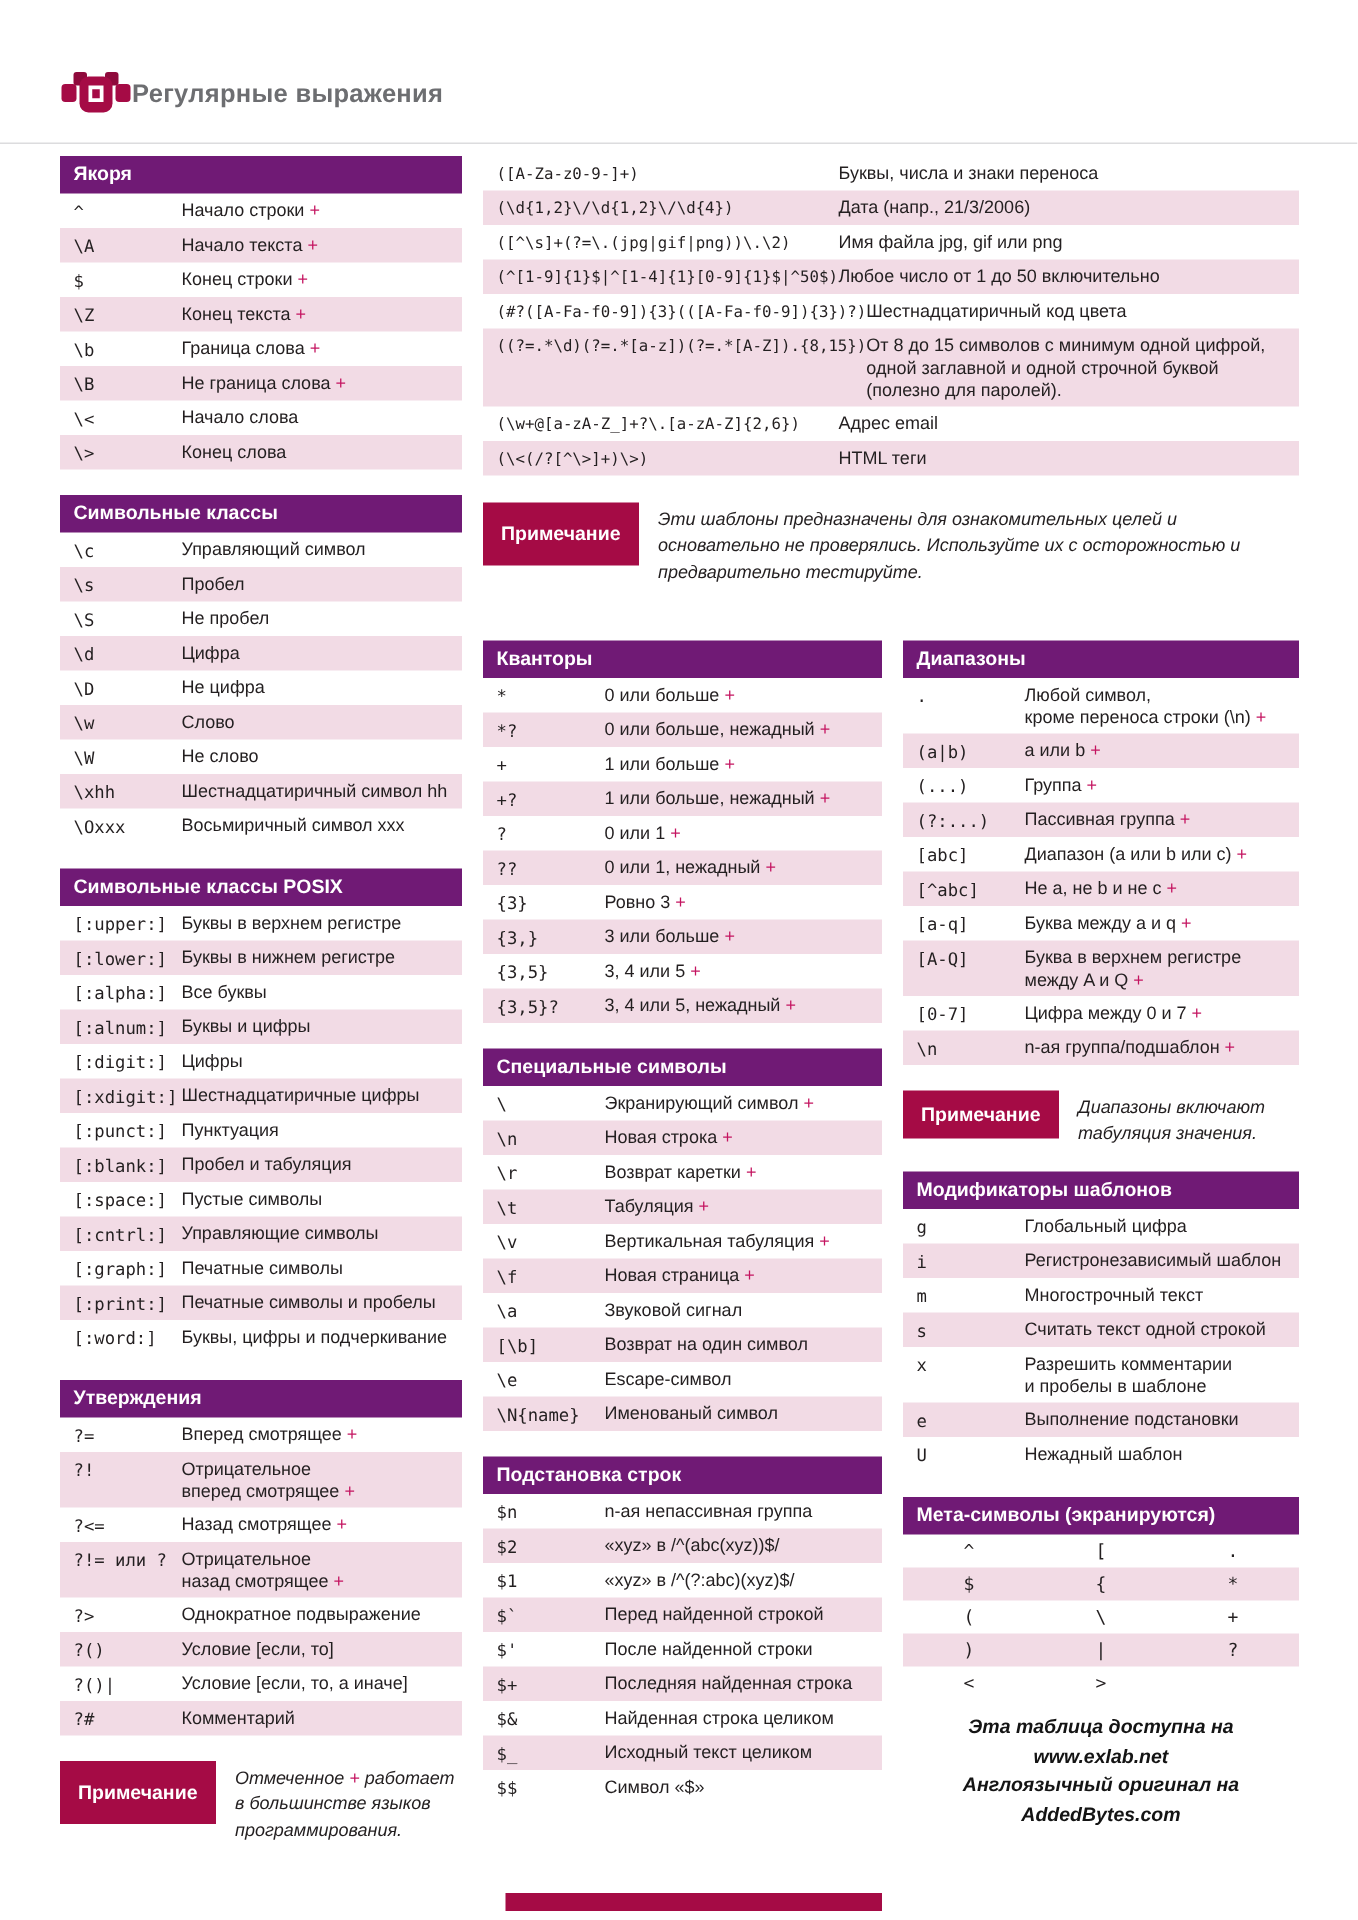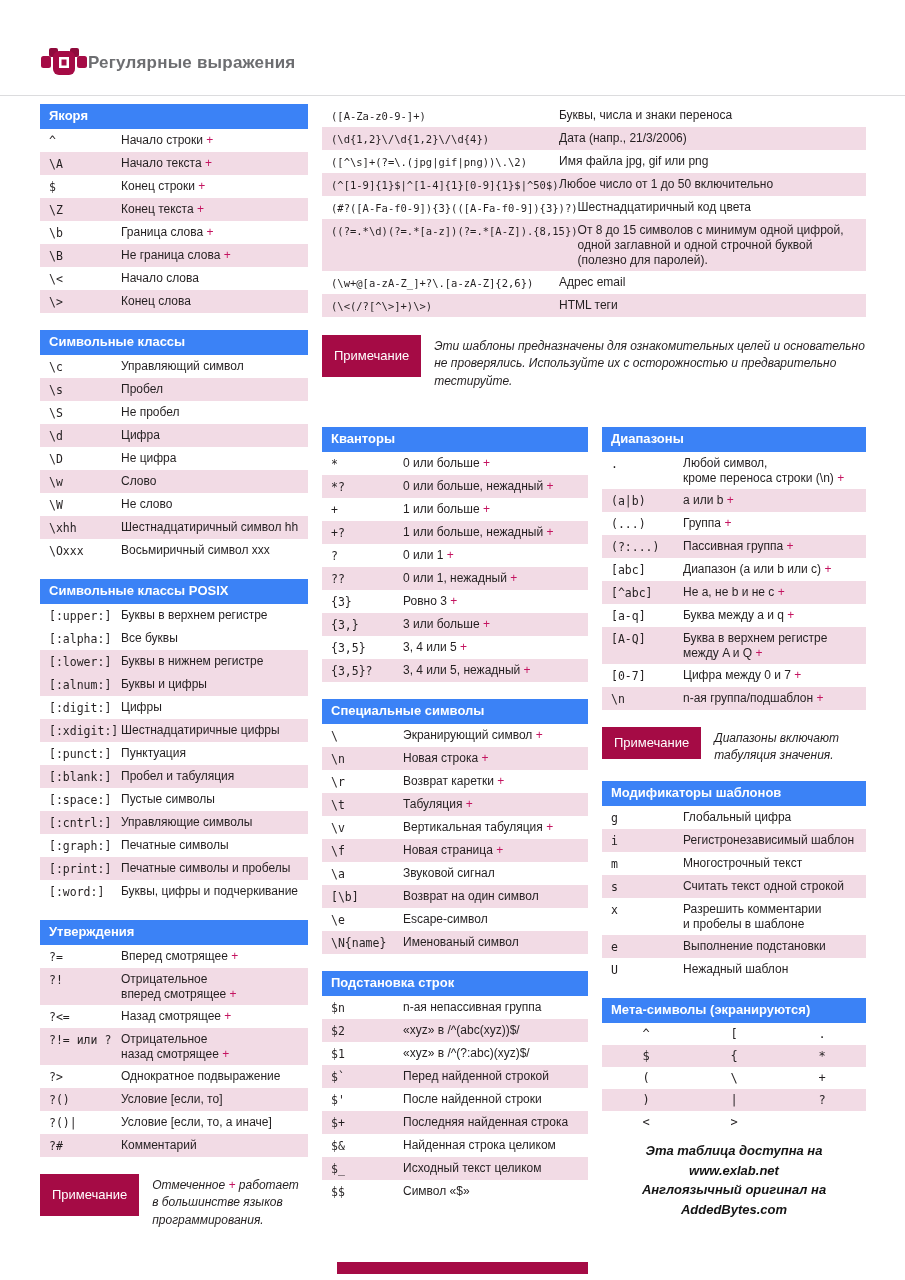--- a/index.html
+++ b/index.html
@@ -17,37 +17,37 @@
     column-gap:14px;row-gap:27px;align-items:start;
     margin:8px 40px 0 40px;
   }
   .col-left{grid-column:1;grid-row:1 / span 2}
   .samples-area{grid-column:2 / span 2;grid-row:1}
   .col-mid{grid-column:2;grid-row:2}
   .col-right{grid-column:3;grid-row:2}
 
   .section{margin-bottom:17px}
   .sec-header{
-    background:#3b82f6;color:#fff;font-weight:bold;font-size:13px;
+    background:#701a75;color:#fff;font-weight:bold;font-size:13px;
     padding:5px 9px;line-height:1.15;
   }
   .row{display:flex;padding:4px 9px 3px 9px;line-height:15px}
   .row.alt{background:#f2dbe5}
   .code{
     flex:0 0 72px;font-family:"DejaVu Sans Mono",monospace;
     font-size:11.5px;padding-top:1px;white-space:pre;
   }
   .desc{flex:1;font-size:12px;white-space:pre-line}
   .plus{color:#c41460}
 
   .samples .code{flex:0 0 228px;font-size:10.5px}
 
   .note{display:flex;gap:13px;margin-bottom:17px}
   .note-badge{
-    background:#a50b45;color:#fff;font-weight:normal;font-size:13px;
+    background:#a50b45;color:#fff;font-weight:bold;font-size:13px;
     padding:14px 12px;flex:0 0 auto;align-self:flex-start;line-height:1.1;
   }
   .note-text{font-style:italic;font-size:12px;line-height:1.45;padding-top:3px}
   .col-left .note{margin-top:12px;margin-bottom:0}
   .samples-area .note{margin-top:18px;margin-bottom:0}
 
   .meta-row{display:flex}
   .meta-row.alt{background:#f2dbe5}
   .meta-cell{
     flex:1;text-align:center;font-family:"DejaVu Sans Mono",monospace;
@@ -165,27 +165,27 @@
           </div>
       </section>
 
       <section class="section">
         <div class="sec-header">Символьные классы POSIX</div>
         <div>
             <div class="row">
               <span class="code">[:upper:]</span>
               <span class="desc">Буквы в верхнем регистре</span>
             </div>
+            <div class="row alt">
+              <span class="code">[:lower:]</span>
+              <span class="desc">Буквы в нижнем регистре</span>
+            </div>
             <div class="row">
               <span class="code">[:alpha:]</span>
               <span class="desc">Все буквы</span>
-            </div>
-            <div class="row alt">
-              <span class="code">[:lower:]</span>
-              <span class="desc">Буквы в нижнем регистре</span>
             </div>
             <div class="row alt">
               <span class="code">[:alnum:]</span>
               <span class="desc">Буквы и цифры</span>
             </div>
             <div class="row">
               <span class="code">[:digit:]</span>
               <span class="desc">Цифры</span>
             </div>
             <div class="row alt">

